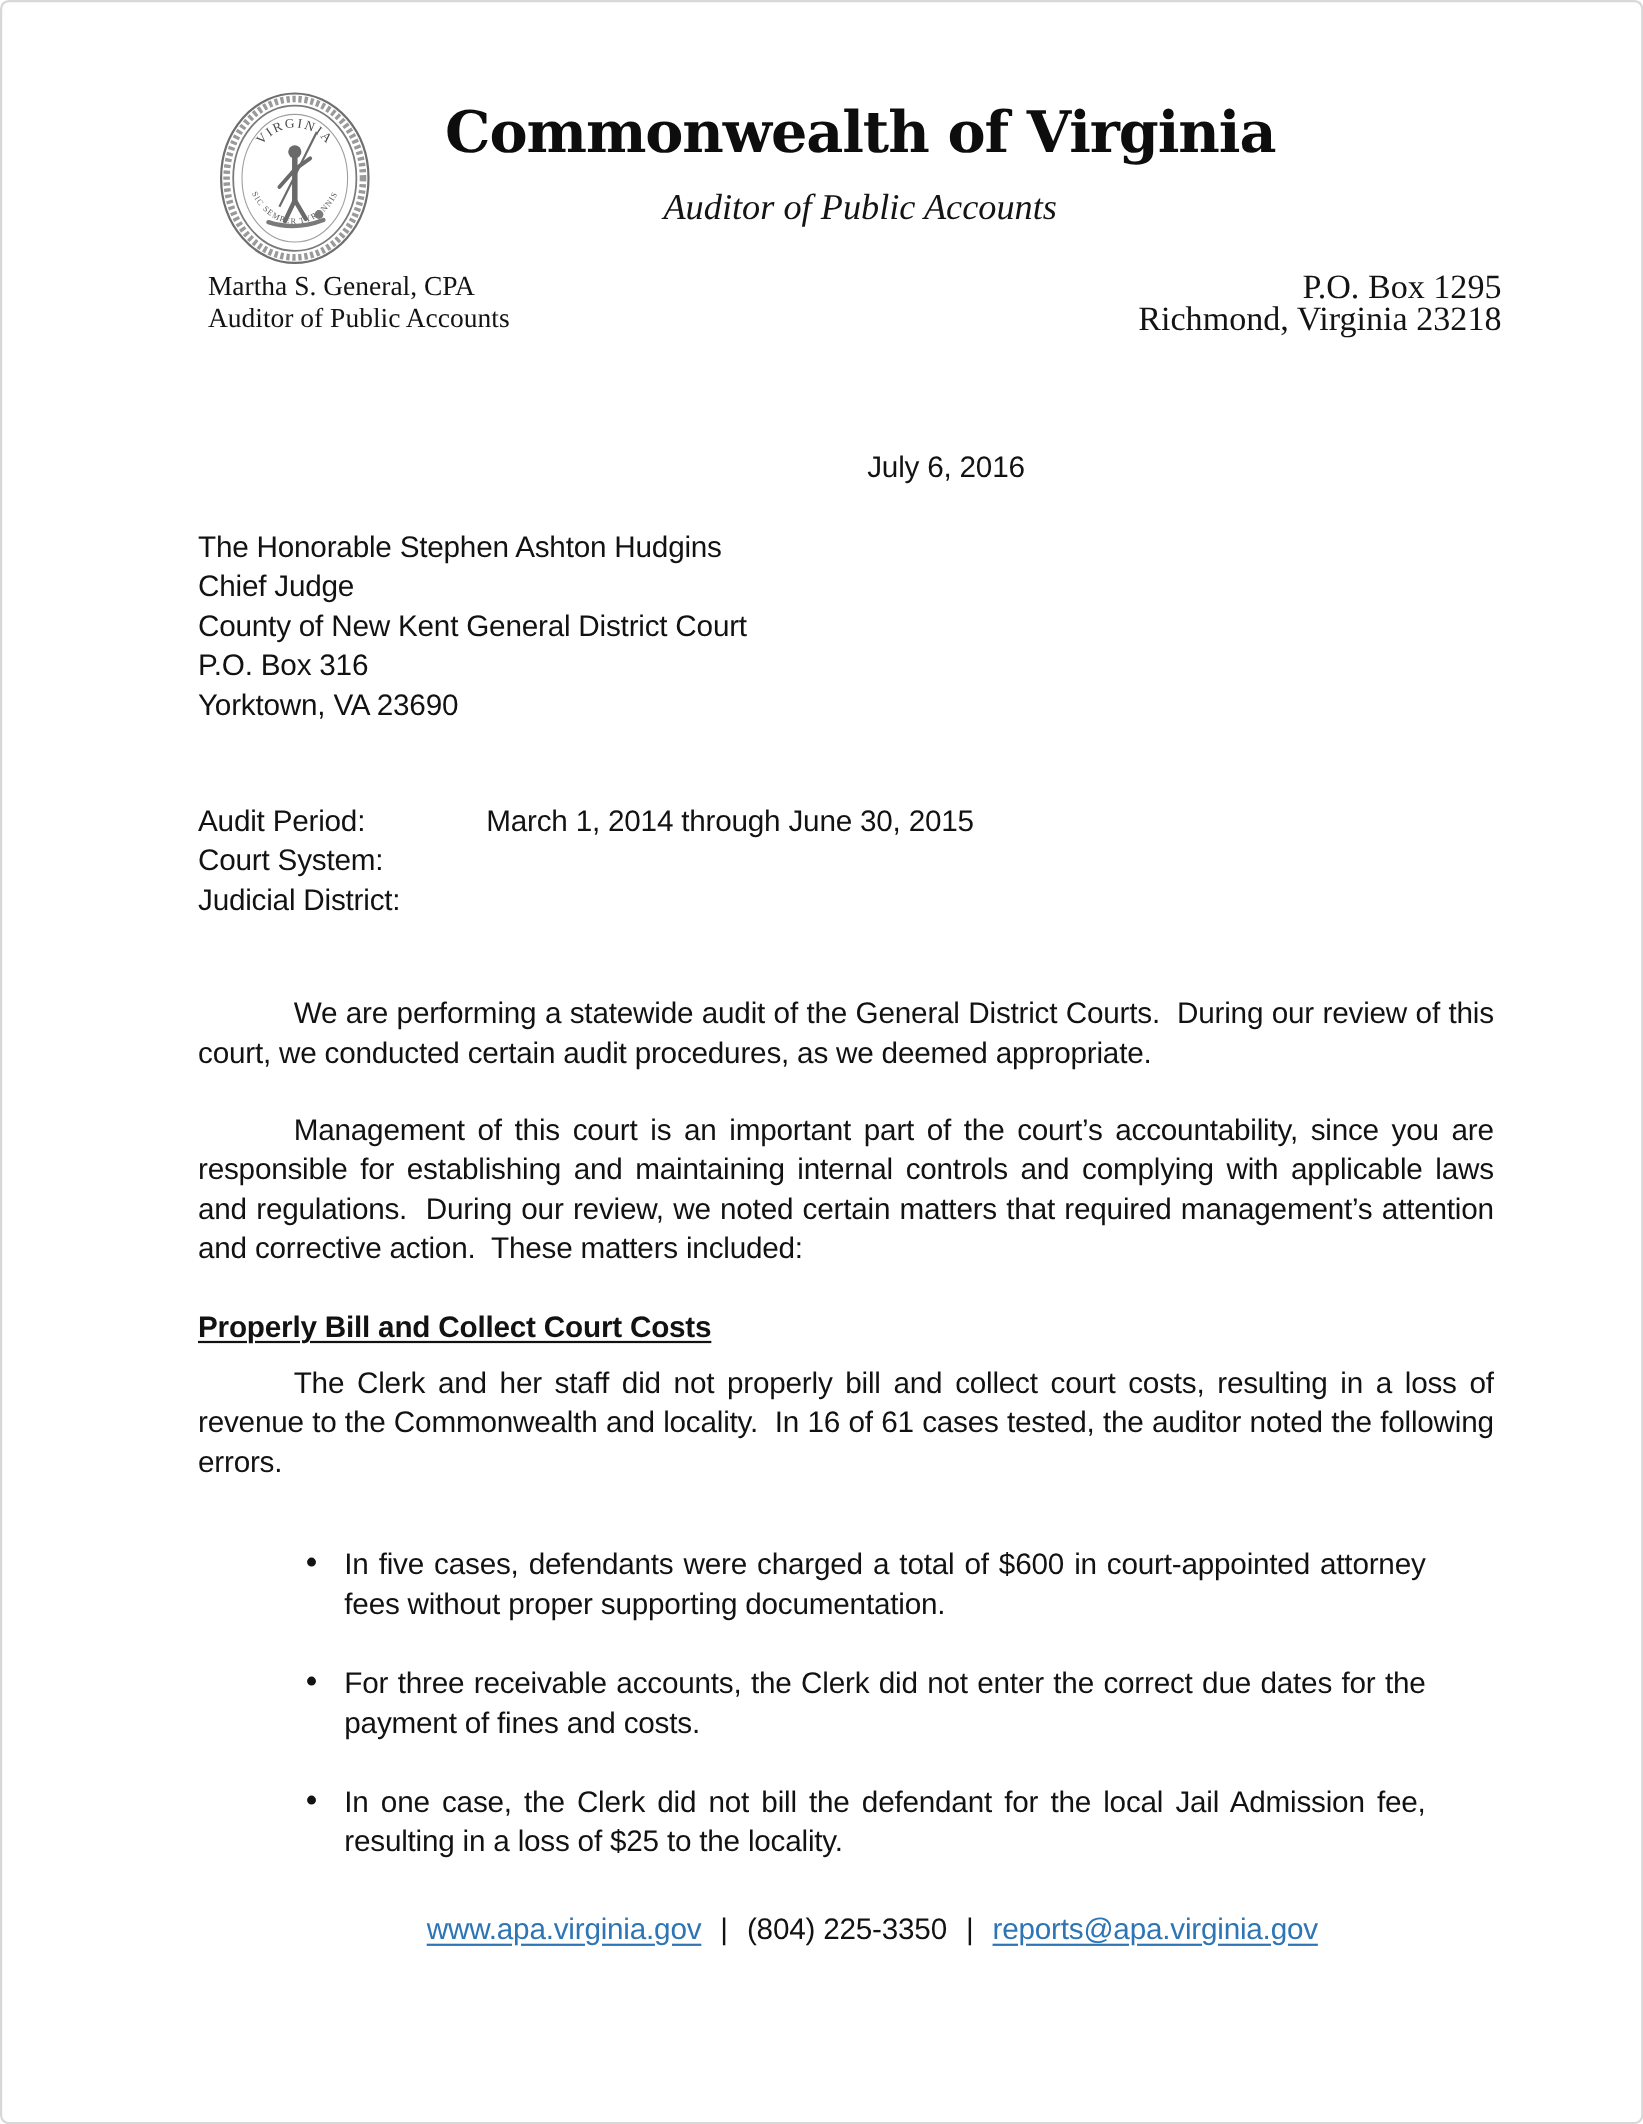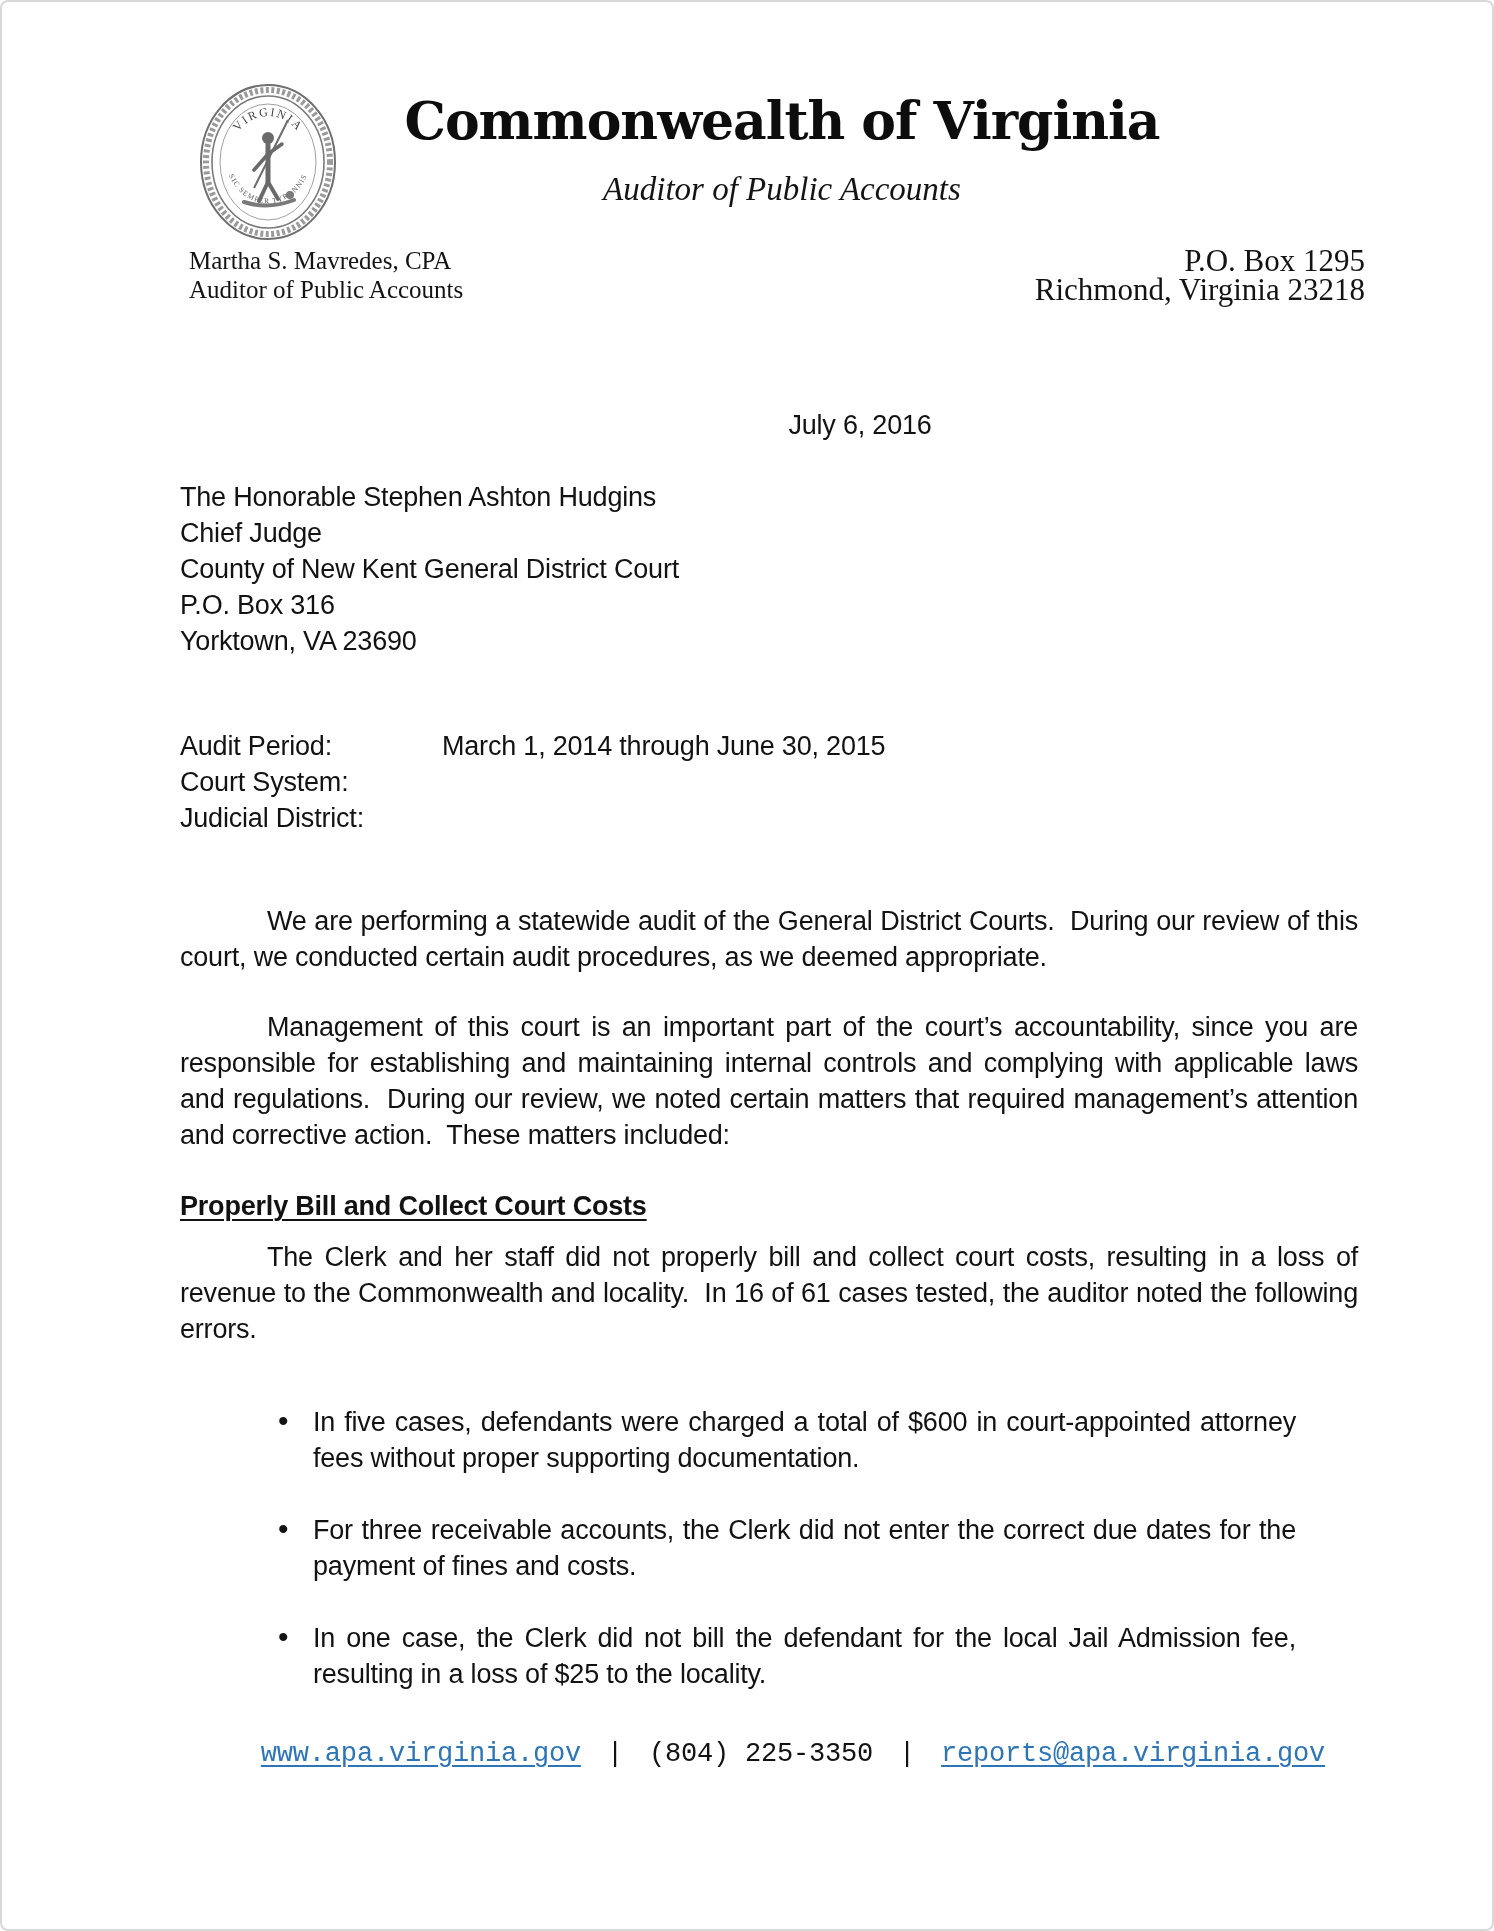--- a/index.html
+++ b/index.html
@@ -56,21 +56,21 @@
   }
   .para-3{margin-top:15px;}
   .bullet-list{list-style:none;margin:57px 62px 0 94px;padding:0;}
   .bullet-list li{
     position:relative;padding-left:39px;margin-bottom:36px;
     text-align:justify;white-space:pre-wrap;
   }
   .bullet-list li::before{
     content:"\2022";position:absolute;left:4px;top:-1px;font-size:30px;color:#121212;
   }
-  .footer-line{margin-top:44px;text-align:center;position:relative;left:24px;font-family:Liberation Mono, monospace;}
+  .footer-line{margin-top:44px;text-align:center;position:relative;left:24px;}
   .footer-link{color:#2E75B6;text-decoration:underline;text-underline-offset:4px;cursor:pointer;}
   .footer-sep{color:#121212;padding:0 10px;}
 </style>
 </head>
 <body>
 
 <div class="page">
 
   <svg class="seal" viewBox="0 0 140 160" aria-hidden="true">
     <ellipse cx="70" cy="80" rx="67" ry="77" fill="none" stroke="#6f6f6f" stroke-width="2"></ellipse>
@@ -95,21 +95,21 @@
     <path d="M46,120 Q70,128 96,118" stroke="#7a7a7a" stroke-width="4" fill="none" stroke-linecap="round"></path>
     <circle cx="92" cy="113" r="4" fill="#7a7a7a"></circle>
   </svg>
 
   <div class="masthead">
     <div class="masthead-title">Commonwealth of Virginia</div>
     <div class="masthead-subtitle">Auditor of Public Accounts</div>
   </div>
 
   <div class="contact-left">
-    <div>Martha S. Mavredes, CPA</div>
+    <div>Martha S. General, CPA</div>
     <div>Auditor of Public Accounts</div>
   </div>
 
   <div class="contact-right">
     <div>P.O. Box 1295</div>
     <div>Richmond, Virginia 23218</div>
   </div>
 
   <div class="content">
 

